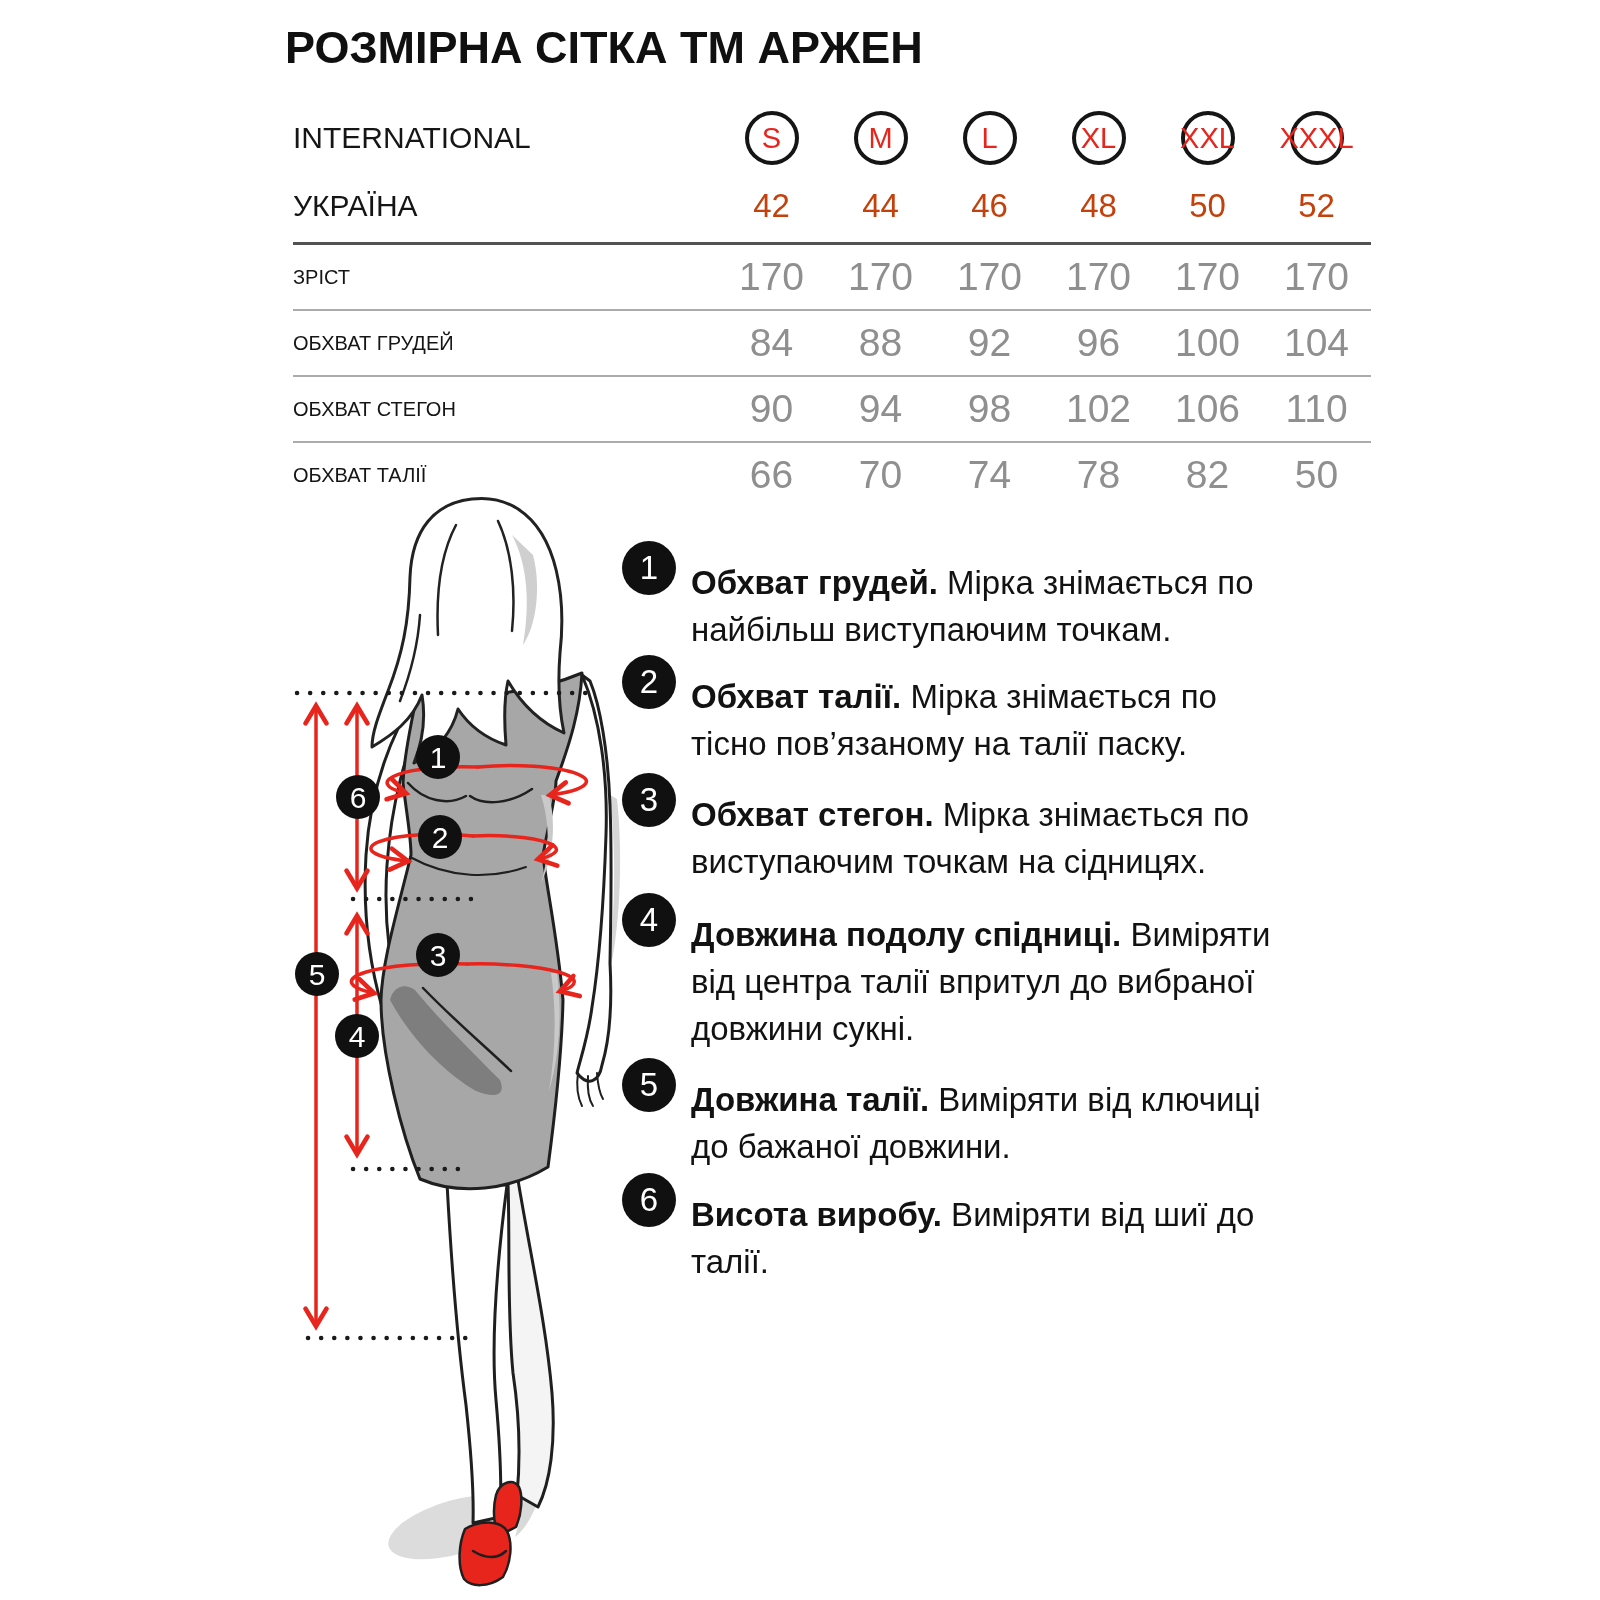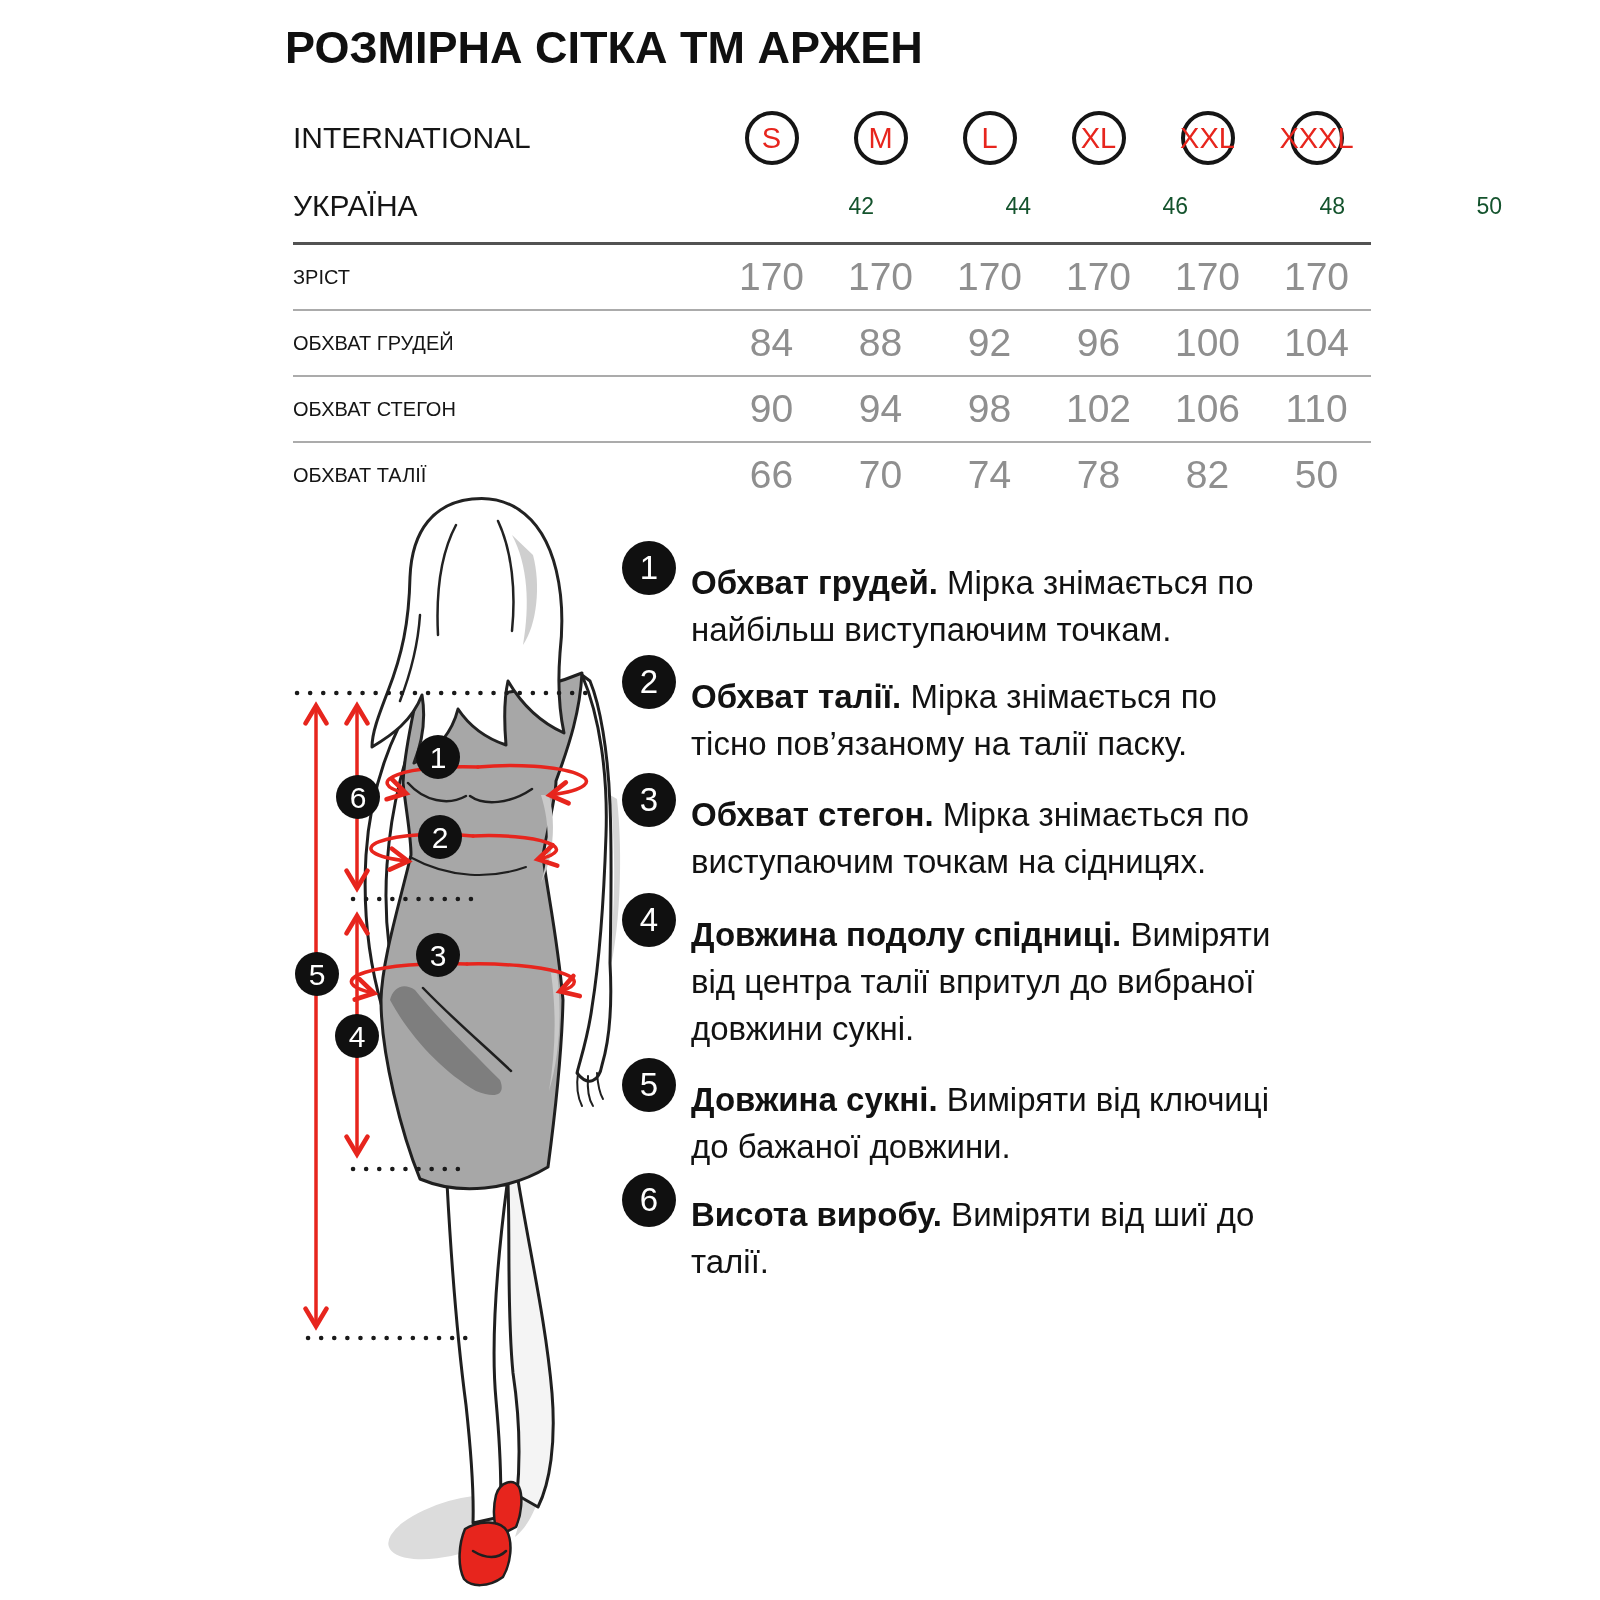--- a/index.html
+++ b/index.html
@@ -12,22 +12,22 @@
   .page-title{
     position:absolute;left:285px;top:22px;
     font-size:45px;font-weight:600;letter-spacing:0;color:#101010;
   }
   
   .size-table{position:absolute;left:293px;top:106px;width:1078px;}
   .t-row{display:grid;grid-template-columns:424px repeat(6,109px);align-items:center;}
   .t-row .lbl{font-size:30px;color:#151515;text-align:left;}
   .t-row .cell{text-align:center;}
   .r-circ{height:64px;}
-  .r-ua{height:72px;gap:48px;}
-  .r-ua .cell{font-size:23px;color:#14532d;text-align:right;}
+  .r-ua{height:72px;}
+  .r-ua .cell{font-size:33px;color:#c2410c;}
   .divider-thick{border-top:3px solid #525252;height:0;}
   .r-data{height:64px;}
   .r-data.bordered{border-bottom:2px solid #ababab;}
   .r-data .cell{font-size:39px;color:#8f8f8f;}
   .r-data .lbl{font-size:20px;}
   .size-circle{
     width:54px;height:54px;border:4px solid #151515;border-radius:50%;
     display:inline-flex;align-items:center;justify-content:center;
     box-sizing:border-box;margin:0 auto;
   }
@@ -251,21 +251,21 @@
       </div>
     <div class="legend-text"><span class="b">Довжина подолу спідниці.</span><span> Виміряти
 від центра талії впритул до вибраної
 довжини сукні.</span></div>
   </div>
 
   <div class="legend-item" style="top:538px;">
     <div class="num-circle">
         <span>5</span>
       </div>
-    <div class="legend-text"><span class="b">Довжина сукні.</span><span> Виміряти від ключиці
+    <div class="legend-text"><span class="b">Довжина талії.</span><span> Виміряти від ключиці
 до бажаної довжини.</span></div>
   </div>
 
   <div class="legend-item" style="top:653px;">
     <div class="num-circle">
         <span>6</span>
       </div>
     <div class="legend-text"><span class="b">Висота виробу.</span><span> Виміряти від шиї до
 талії.</span></div>
   </div>

